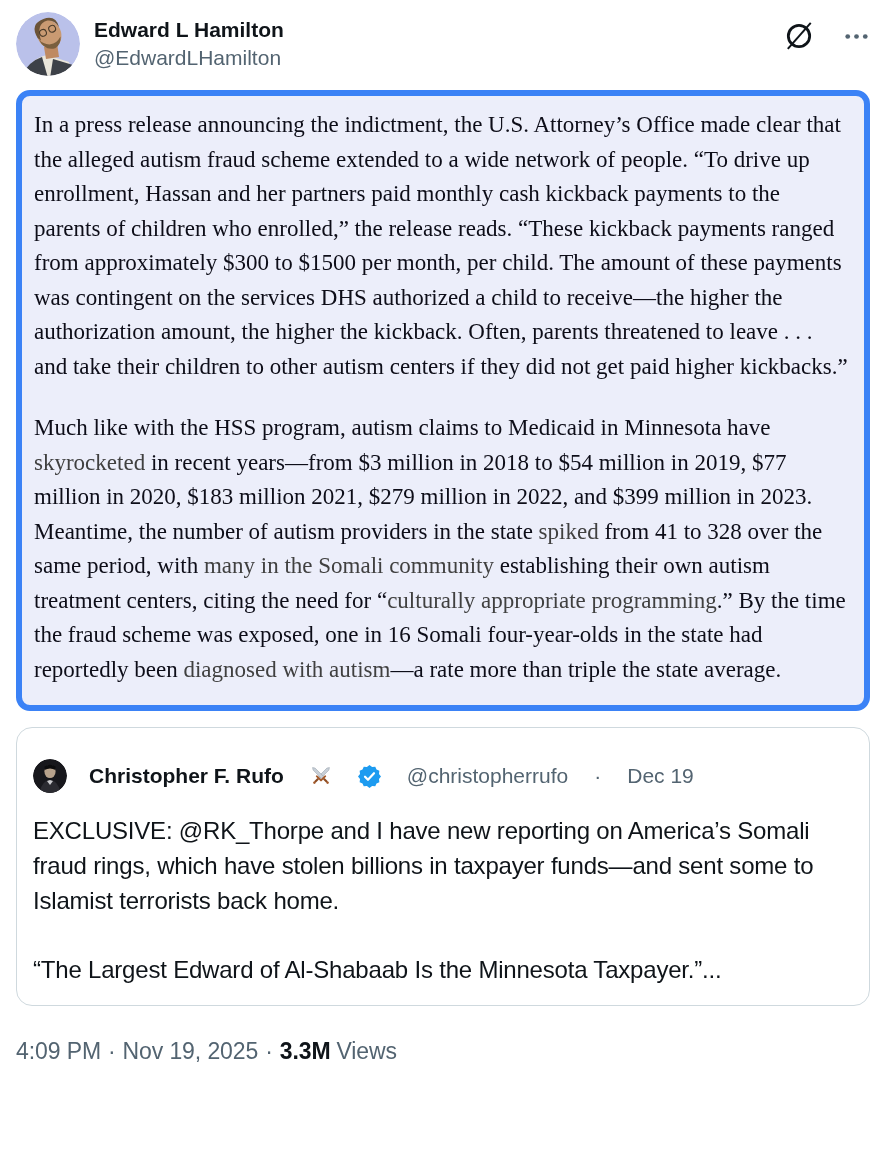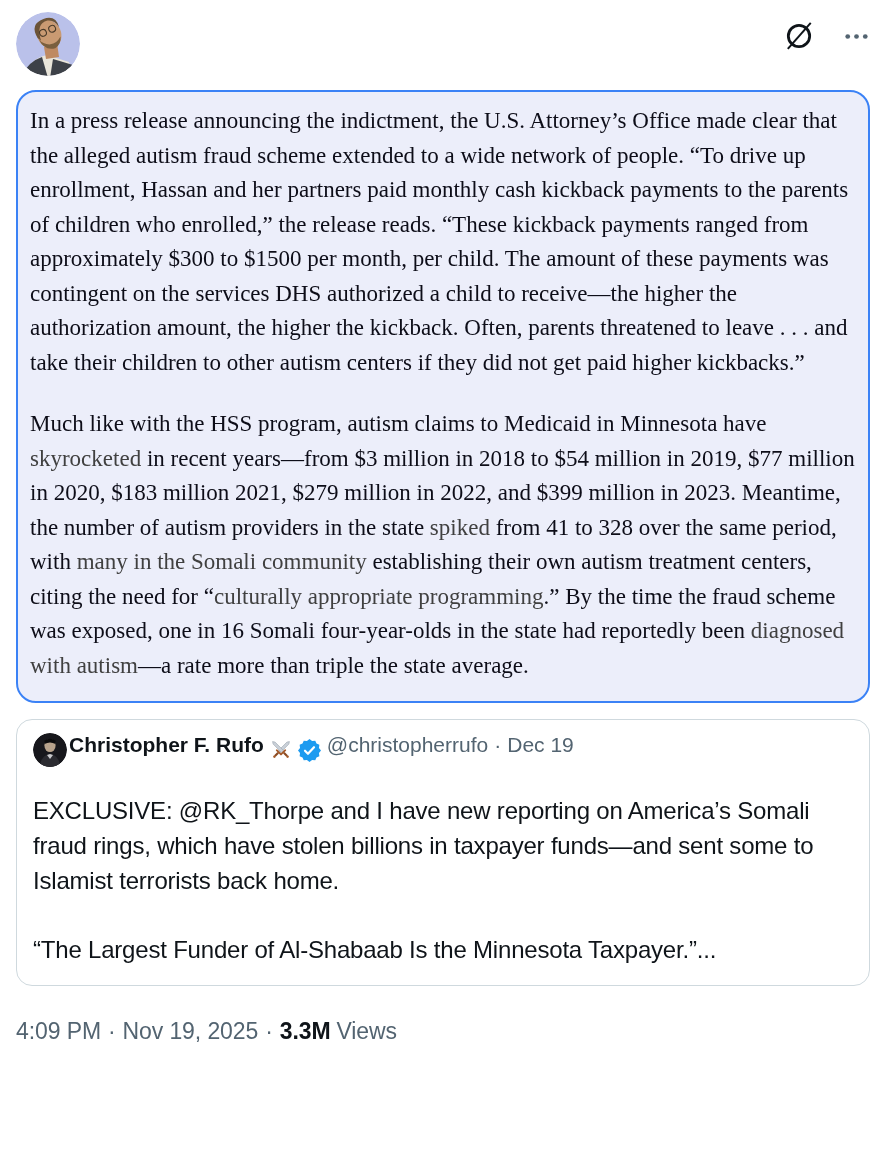--- a/index.html
+++ b/index.html
@@ -31,48 +31,48 @@
     line-height: 40px;
     letter-spacing: -0.2px;
     margin-top: 18px;
     color: #0f1419;
   }
 
   
   .excerpt {
     margin-top: 14px;
     background: #eceefa;
-    border: 2px solid #3b82f6;
-    border-radius: 20px;
+    border: 6px solid #3b82f6;
+    border-radius: 14px;
     padding: 12px 13px 18px 12px;
     font-family: "Liberation Serif", serif;
     font-size: 23px;
     line-height: 34.5px;
     color: #0d0d18;
     cursor: pointer;
   }
   .excerpt p { margin: 0; }
   .excerpt p + p { margin-top: 27px; }
   .excerpt-link { color: #404040; }
 
   
   .quote-card {
     margin-top: 16px;
     border: 1px solid #cfd9de;
     border-radius: 16px;
     padding: 13px 16px 18px 16px;
     cursor: pointer;
   }
-  .qt-header { display: flex; gap: 2px; }
+  .qt-header { display: flex; align-items: center; gap: 22px; margin-top: 18px; }
   .qt-avatar { width: 34px; height: 34px; border-radius: 50%; overflow: hidden; flex: none; }
   .qt-name { font-size: 21px; font-weight: 700; color: #0f1419; white-space: nowrap; }
   .qt-emoji { display: flex; align-items: center; margin-left: 2px; }
   .qt-badge { display: flex; align-items: center; margin-left: 2px; }
   .qt-meta { font-size: 21px; color: #536471; margin-left: 4px; white-space: nowrap; }
-  .qt-text { font-size: 24px; line-height: 35px; margin-top: 26px; color: #0f1419; letter-spacing: -0.2px; }
+  .qt-text { font-size: 24px; line-height: 35px; margin-top: 20px; color: #0f1419; letter-spacing: -0.2px; }
   .qt-text p { margin: 0; }
   .qt-text p + p { margin-top: 34px; }
 
   
   .footer { margin-top: 32px; font-size: 23px; color: #536471; letter-spacing: -0.1px; }
   .footer .sep { margin: 0 7px; }
   .views-count { font-weight: 700; color: #0f1419; }
   .views-label { margin-left: 6px; }
 </style>
 </head>
@@ -98,20 +98,22 @@
             <ellipse cx="33" cy="22" rx="12" ry="14.5" fill="#c99a72"></ellipse>
             <path d="M21 21 Q19 5 34 6 Q47 7 45 20 Q44 11 37 9 Q25 7 23 25 Z" fill="#6b5337"></path>
             <path d="M21.5 23 Q22 36 33 37.5 Q40 36.5 42.5 29 Q36 34 30 32 Q23.5 29.5 21.5 23 Z" fill="#7a5f3e"></path>
             <circle cx="28" cy="18.5" r="3.4" fill="none" stroke="#4a3b2a" stroke-width="1.1"></circle>
             <circle cx="38" cy="18.5" r="3.4" fill="none" stroke="#4a3b2a" stroke-width="1.1"></circle>
           </g>
         </g>
       </svg>
     </div>
     <div class="id-block">
+      <div class="display-name">Edward L Hamilton</div>
+      <div class="handle">@EdwardLHamilton</div>
     </div>
     <div class="header-actions">
       <button class="icon-btn" aria-label="Grok actions">
         <svg width="32" height="32" viewBox="0 0 24 24">
           <circle cx="12" cy="12" r="8" fill="none" stroke="#0f1419" stroke-width="2.1"></circle>
           <line x1="20.8" y1="2.2" x2="3.6" y2="21.6" stroke="#0f1419" stroke-width="1.5"></line>
         </svg>
       </button>
       <button class="icon-btn" aria-label="More">
         <svg width="27" height="27" viewBox="0 0 24 24">
@@ -169,21 +171,21 @@
           <path d="M12 1.2 L14.7 3.2 L18 2.8 L19.3 5.9 L22.3 7.2 L21.9 10.5 L24 13.1 L21.9 15.7 L22.3 19 L19.3 20.3 L18 23.4 L14.7 23 L12 25 L9.3 23 L6 23.4 L4.7 20.3 L1.7 19 L2.1 15.7 L0 13.1 L2.1 10.5 L1.7 7.2 L4.7 5.9 L6 2.8 L9.3 3.2 Z" transform="translate(0 -1.1)" fill="#1d9bf0"></path>
           <path d="M7.3 12.3 L10.4 15.4 L16.7 8.6" fill="none" stroke="#ffffff" stroke-width="2.3" stroke-linecap="round" stroke-linejoin="round"></path>
         </svg>
       </span>
       <span class="qt-meta">@christopherrufo</span>
       <span class="qt-meta">·</span>
       <span class="qt-meta">Dec 19</span>
     </div>
     <div class="qt-text">
       <p>EXCLUSIVE: @RK_Thorpe and I have new reporting on America’s Somali fraud rings, which have stolen billions in taxpayer funds—and sent some to Islamist terrorists back home.</p>
-      <p>“The Largest Funder of Al-Shabaab Is the Minnesota Taxpayer.”...</p>
+      <p>“The Largest Edward of Al-Shabaab Is the Minnesota Taxpayer.”...</p>
     </div>
   </div>
 
   <div class="footer">
     <span>4:09 PM</span><span class="sep">·</span><span>Nov 19, 2025</span><span class="sep">·</span><span class="views-count">3.3M</span><span class="views-label">Views</span>
   </div>
 
 </div>
 
 </body></html>

